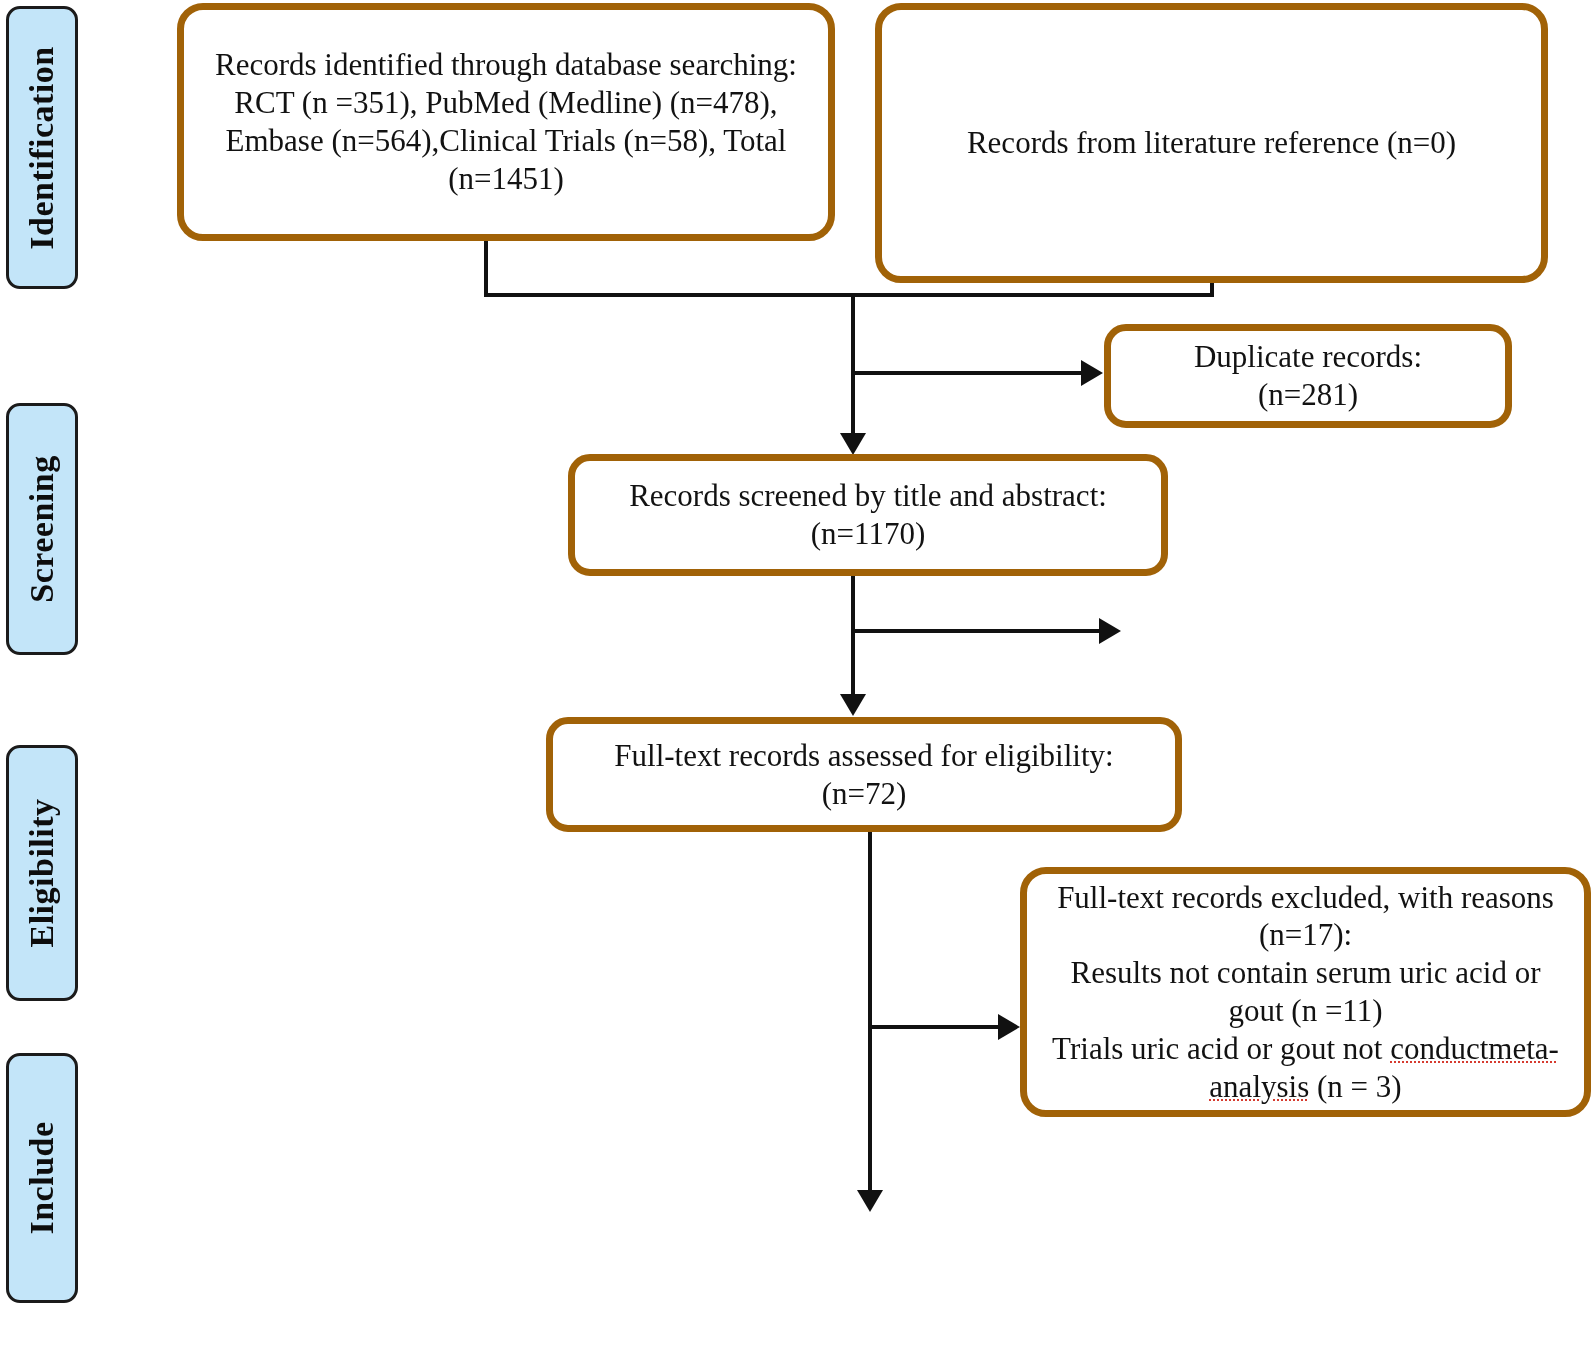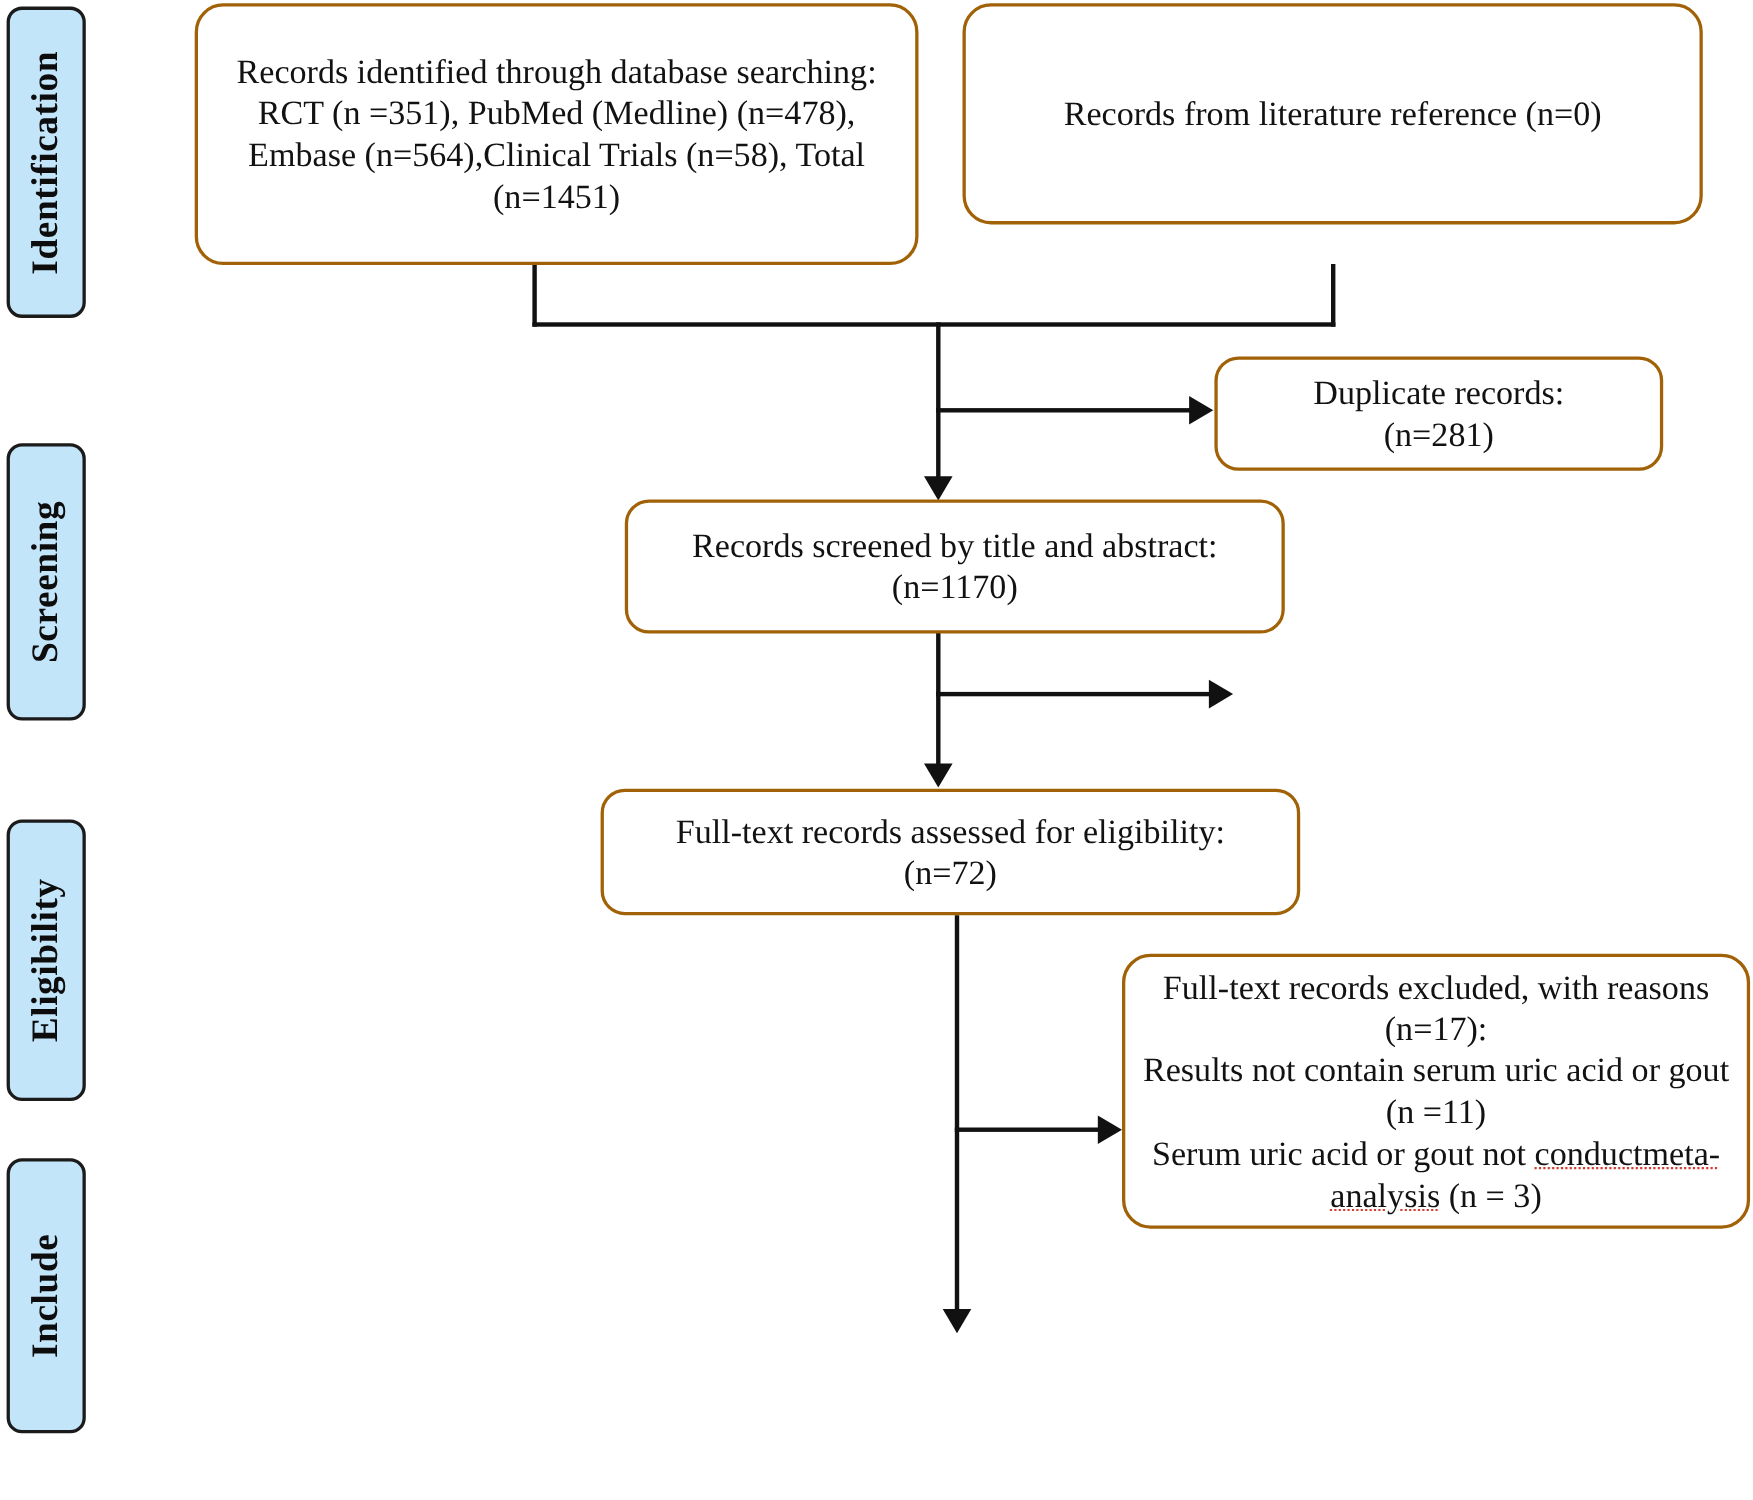--- a/index.html
+++ b/index.html
@@ -37,21 +37,21 @@
     white-space: nowrap;
     transform: rotate(-90deg);
     transform-origin: center center;
     color: #0d0d0d;
   }
   
   .box {
     position: absolute;
     box-sizing: border-box;
     background: #ffffff;
-    border: 3px solid #a16207;
+    border: 7px solid #a16207;
     border-radius: 26px;
     display: flex;
     align-items: center;
     justify-content: center;
     text-align: center;
     padding: 6px 14px;
   }
   .box-text {
     font-family: "Liberation Serif", "DejaVu Serif", serif;
     font-size: 31px;
@@ -133,21 +133,21 @@
   <div class="ln ln-v" style="left:868px; top:832px; height:361px;"></div>
   <div class="arrow-down" style="left:857px; top:1190px;"></div>
 
   <div class="ln ln-h" style="left:868px; top:1025px; width:132px;"></div>
   <div class="arrow-right" style="left:998px; top:1014px;"></div>
 
   <div class="box" style="left:177px; top:3px; width:658px; height:238px;">
     <span class="box-text">Records identified through database searching: RCT (n =351), PubMed (Medline) (n=478), Embase (n=564),Clinical Trials (n=58), Total (n=1451)</span>
   </div>
 
-  <div class="box" style="left:875px; top:3px; width:673px; height:201px;">
+  <div class="box" style="left:875px; top:3px; width:673px; height:280px;">
     <span class="box-text" style="max-width:520px;">Records from literature reference (n=0)</span>
   </div>
 
   <div class="box small-radius" style="left:1104px; top:324px; width:408px; height:104px;">
     <span class="box-text">Duplicate records:
 (n=281)</span>
   </div>
 
   <div class="box small-radius" style="left:568px; top:454px; width:600px; height:122px;">
     <span class="box-text">Records screened by title and abstract:
@@ -157,18 +157,18 @@
 
   <div class="box small-radius" style="left:546px; top:717px; width:636px; height:115px;">
     <span class="box-text">Full-text records assessed for eligibility:
 (n=72)</span>
   </div>
 
   <div class="box" style="left:1020px; top:867px; width:571px; height:250px;">
     <span class="box-text" style="white-space:normal;font-family:Liberation Serif, serif;">
       <span>Full-text records excluded, with reasons (n=17):</span><br>
       <span>Results not contain serum uric acid or gout (n =11)</span><br>
-      <span>Serum uric acid or gout not </span><span class="spellcheck">conductmeta-analysis</span><span> (n = 3)</span>
+      <span>Trials uric acid or gout not </span><span class="spellcheck">conductmeta-analysis</span><span> (n = 3)</span>
     </span>
   </div>
 
 
 </div>
 
 </body></html>

